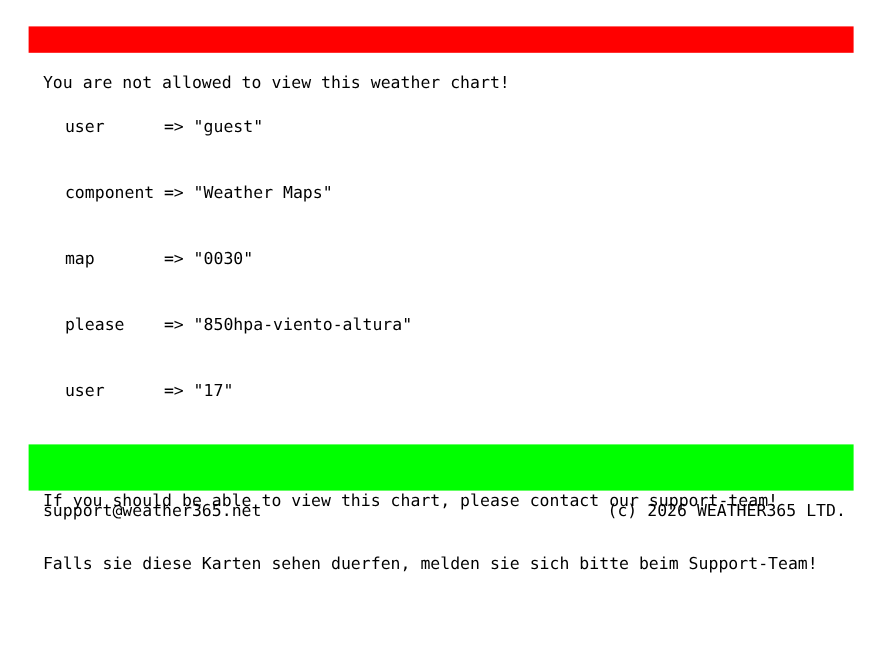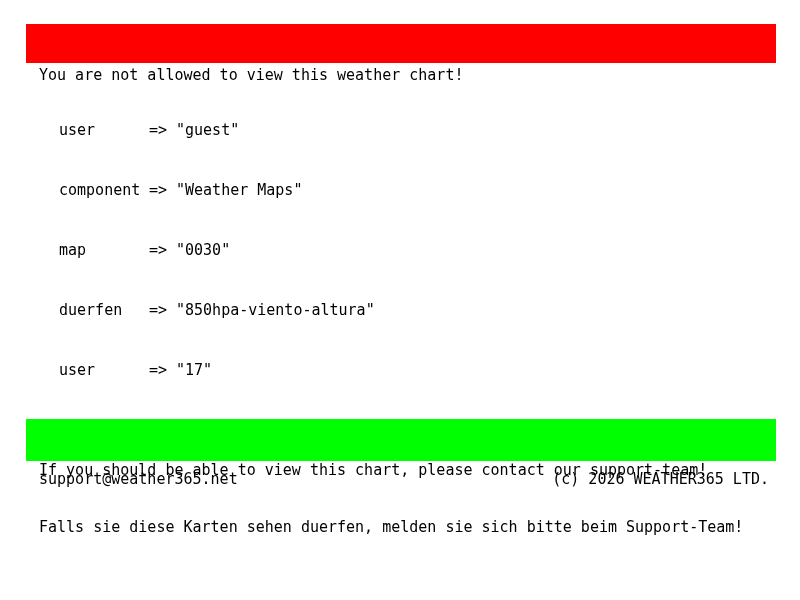--- a/index.html
+++ b/index.html
@@ -18,21 +18,21 @@
   .banner {
     margin-left: 26px;
     width: 750px;
     box-sizing: border-box;
     padding: 4px 0 0 13px;
     line-height: 19px;
     white-space: pre;
   }
   .banner-red {
     margin-top: 24px;
-    height: 39px;
+    height: 24px;
     background: #ff0000;
   }
   .banner-green {
     margin-top: 19px;
     height: 42px;
     background: #00ff00;
   }
   .kv-block {
     margin: 17px 0 0 39px;
     line-height: 20px;
@@ -60,21 +60,21 @@
 <body>
 
 <div class="banner banner-red">
   <div>You are not allowed to view this weather chart!</div>
 </div>
 
 <div class="kv-block">
   <div><span class="kv-key">user</span><span class="kv-sep">=&gt;</span><span>"guest"</span></div>
   <div><span class="kv-key">component</span><span class="kv-sep">=&gt;</span><span>"Weather Maps"</span></div>
   <div><span class="kv-key">map</span><span class="kv-sep">=&gt;</span><span>"0030"</span></div>
-  <div><span class="kv-key">duerfen</span><span class="kv-sep">=&gt;</span><span>"850hpa-viento-altura"</span></div>
+  <div><span class="kv-key">please</span><span class="kv-sep">=&gt;</span><span>"850hpa-viento-altura"</span></div>
   <div><span class="kv-key">user</span><span class="kv-sep">=&gt;</span><span>"17"</span></div>
 </div>
 
 <div class="banner banner-green">
   <div>If you should be able to view this chart, please contact our support-team!</div>
   <div>Falls sie diese Karten sehen duerfen, melden sie sich bitte beim Support-Team!</div>
 </div>
 
 <div class="footer-row">
   <span>support@weather365.net</span>

